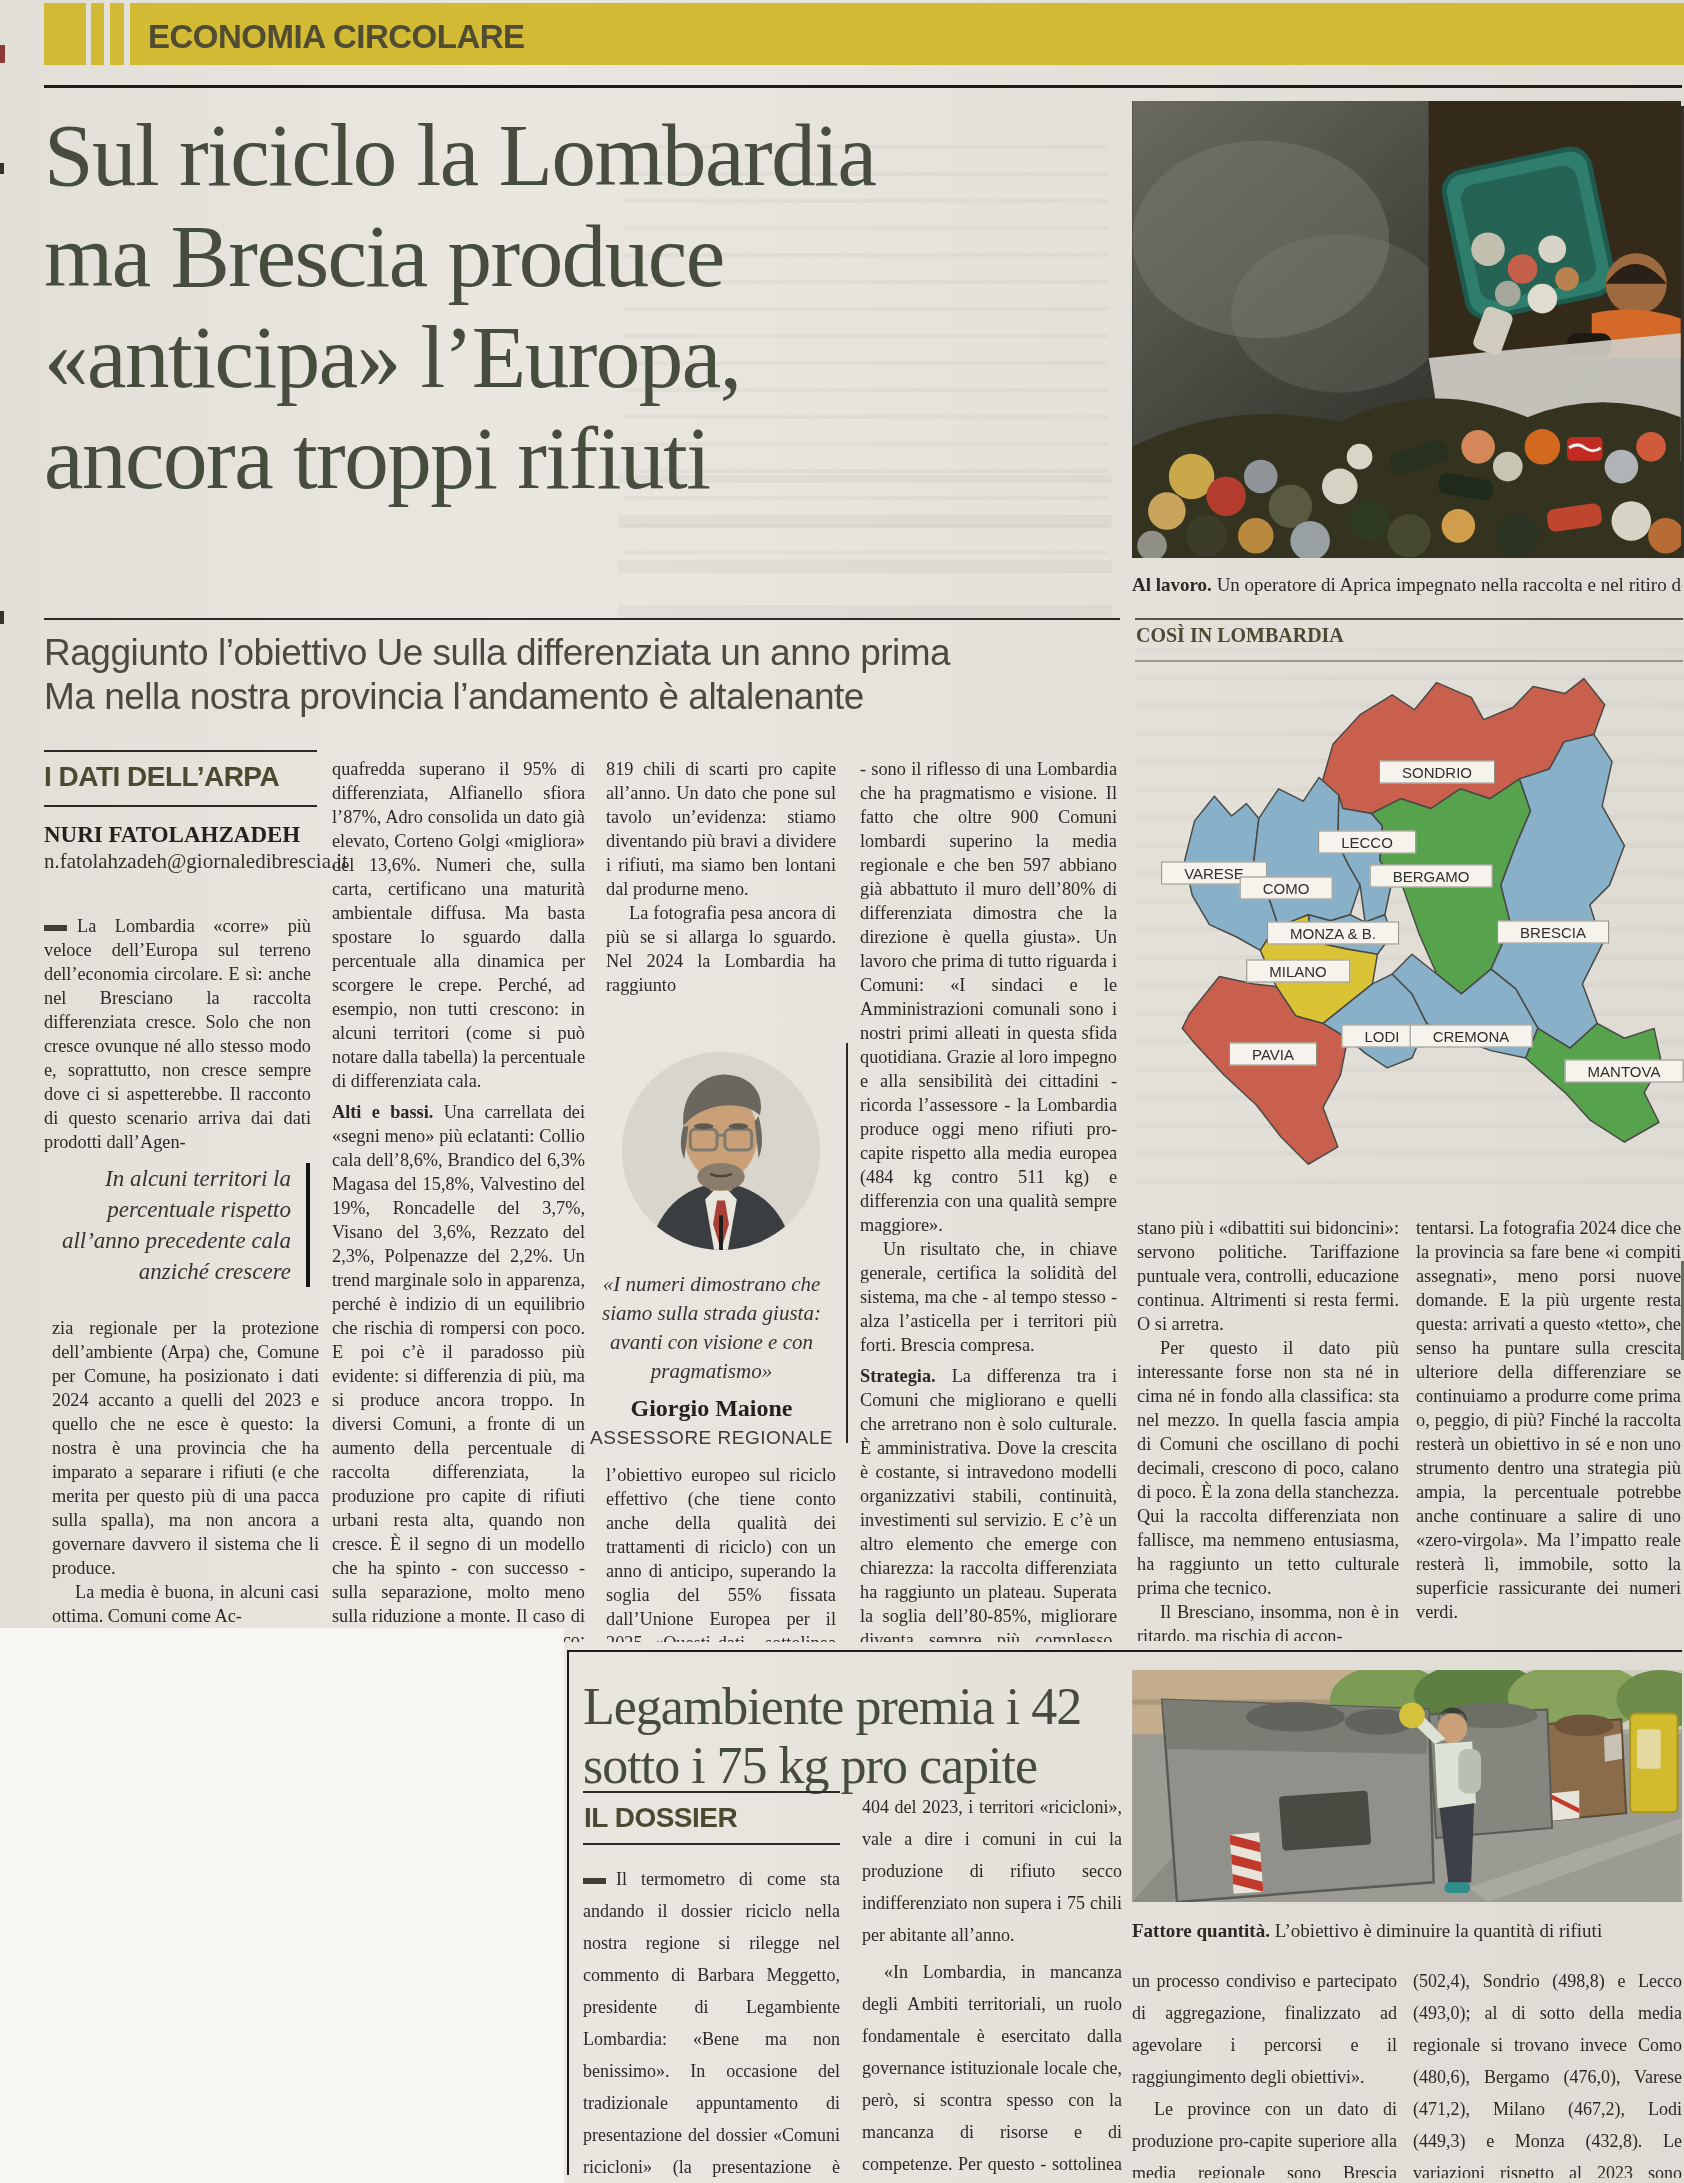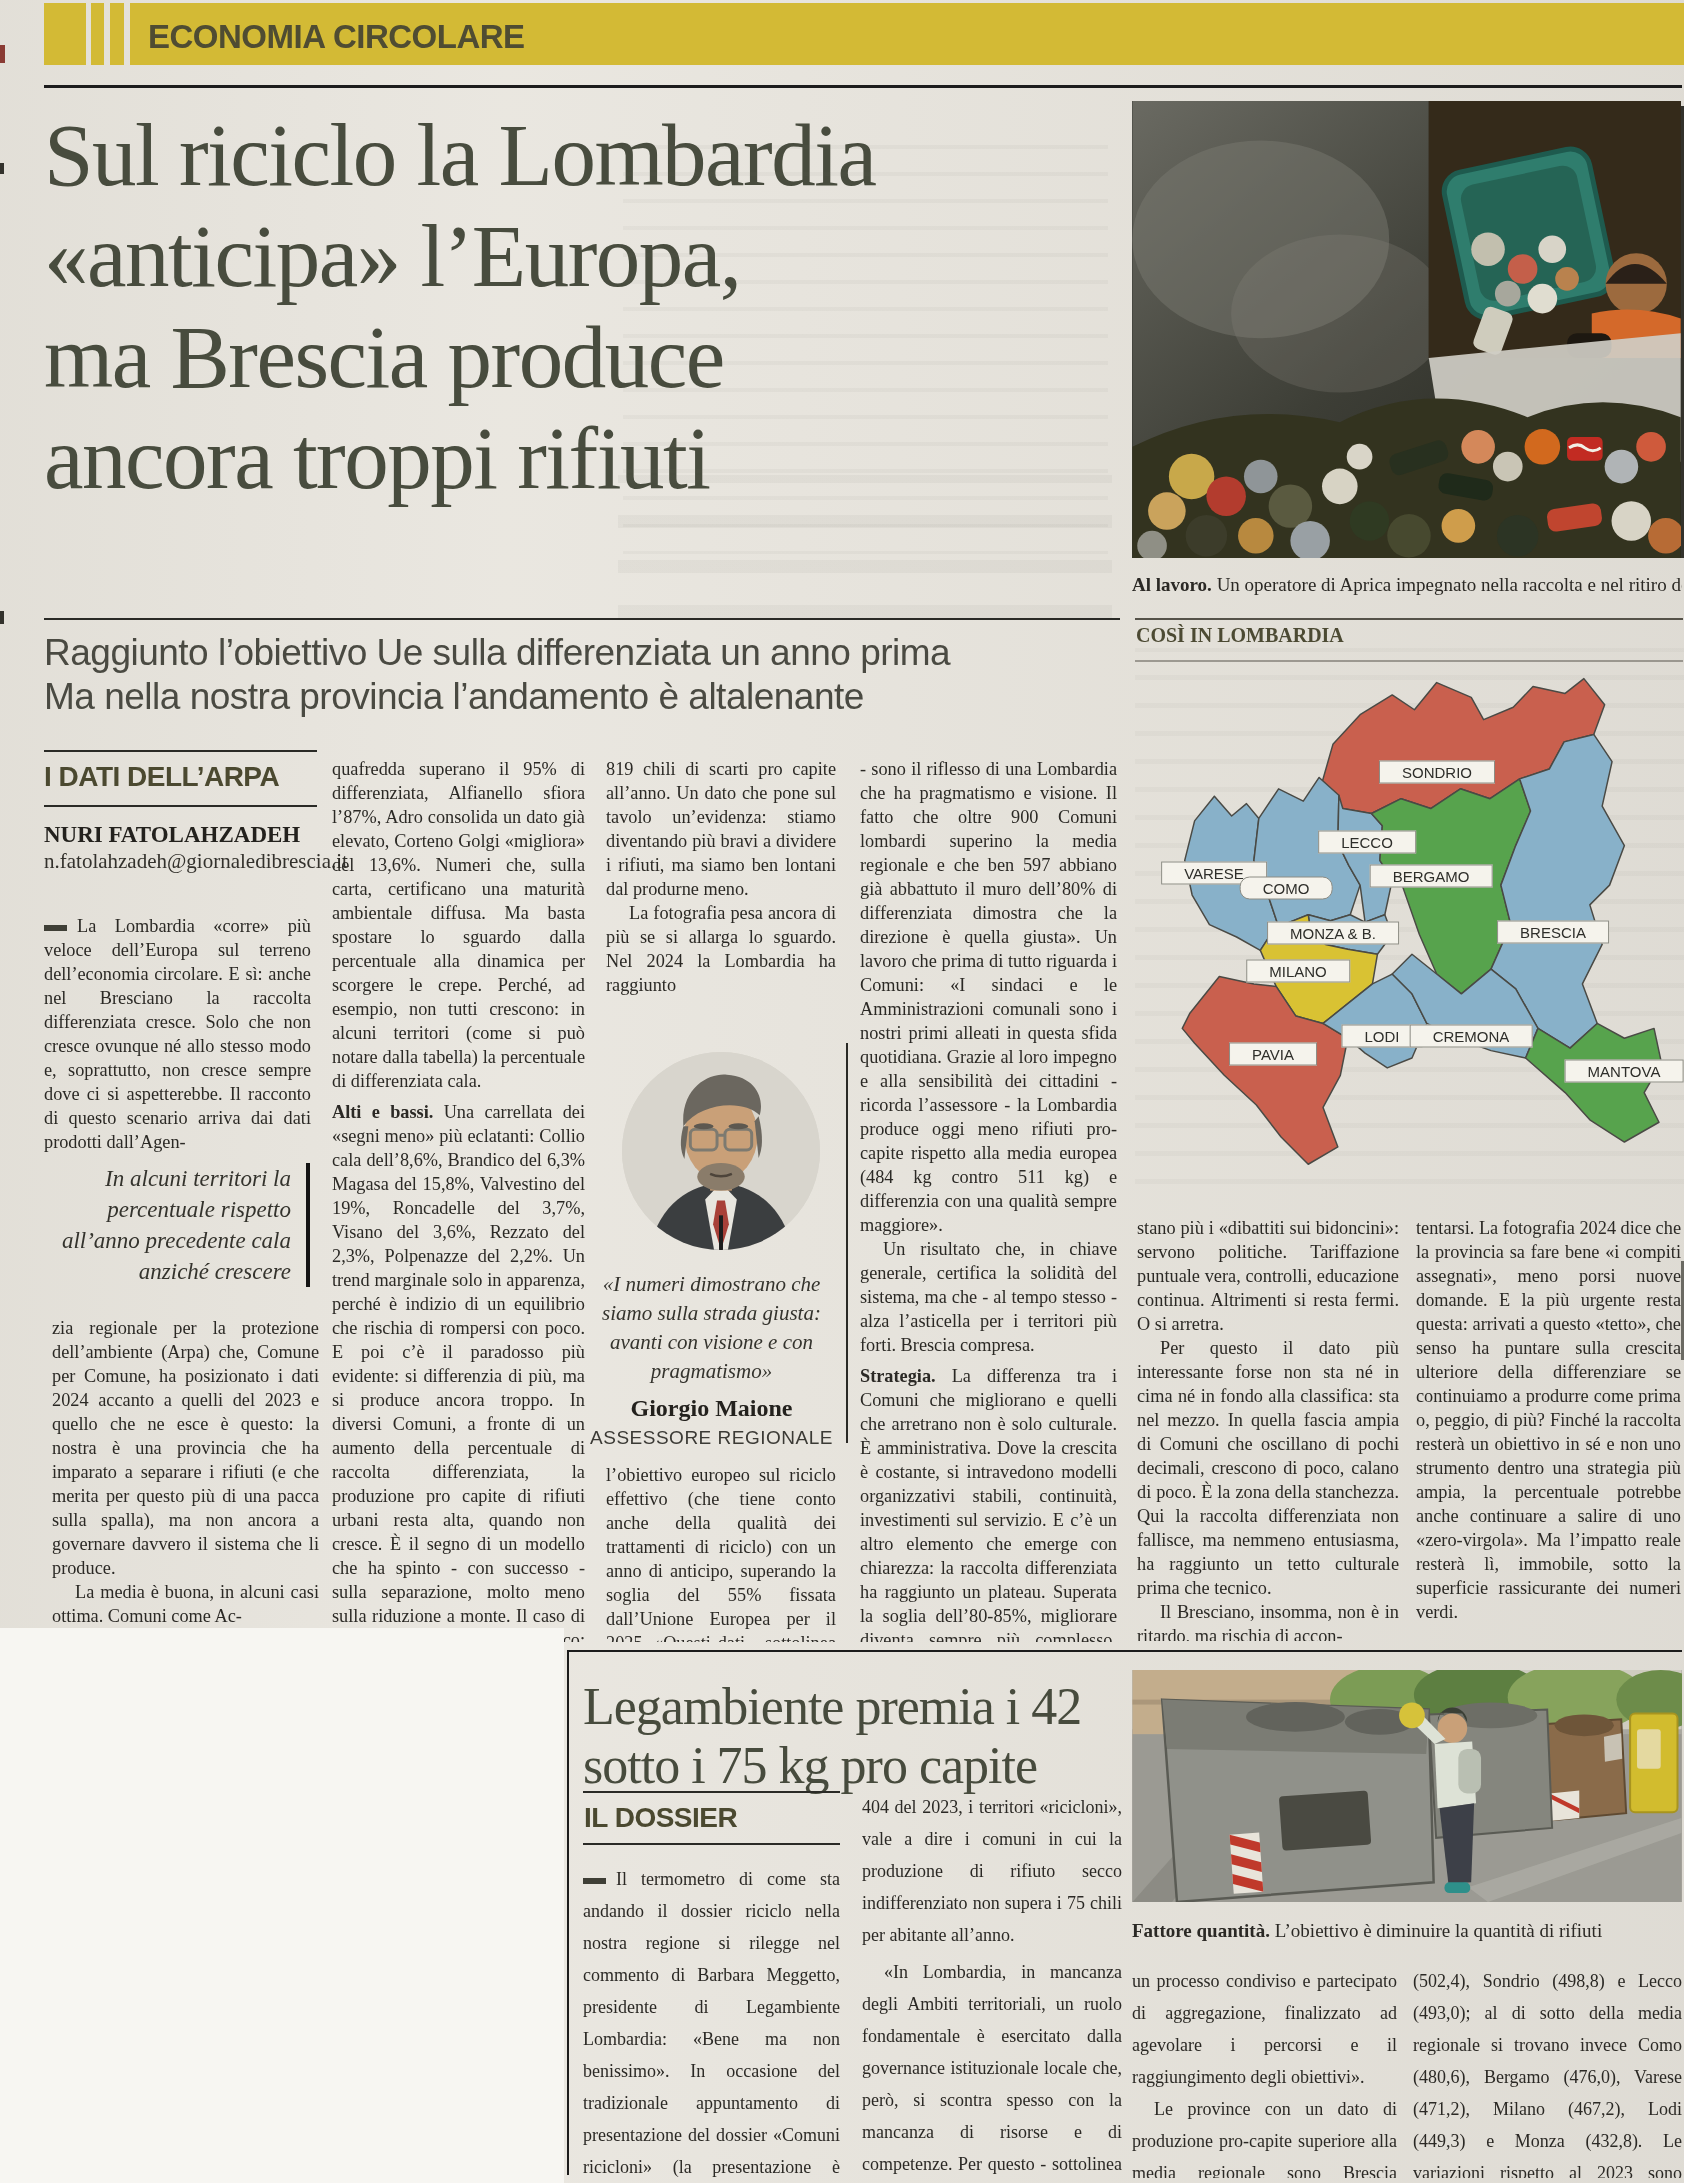--- a/index.html
+++ b/index.html
@@ -105,22 +105,22 @@
   <div class="top-rule"></div>
 
   <div class="edge" style="left:0; top:45px; width:5px; height:18px; background:#8a3b34;"></div>
   <div class="edge" style="left:0; top:163px; width:4px; height:11px;"></div>
   <div class="edge" style="left:0; top:611px; width:4px; height:13px;"></div>
   <div class="edge" style="left:1681px; top:106px; width:4px; height:452px;"></div>
   <div class="edge" style="left:1681px; top:1261px; width:4px; height:99px; background:#6b6a63;"></div>
 
   <div class="headline">
     <div>Sul riciclo la Lombardia</div>
+    <div>ma Brescia produce</div>
     <div>«anticipa» l’Europa,</div>
-    <div>ma Brescia produce</div>
     <div>ancora troppi rifiuti</div>
   </div>
   <div class="ghost ghost-a"></div>
   <div class="ghost ghost-b"></div>
 
   <div class="photo" style="left:1132px; top:101px; width:549px; height:457px;">
     <svg width="549" height="457" viewBox="0 0 1110 925">
       <defs>
         <linearGradient id="gwall" x1="0" y1="0" x2="1" y2="1">
           <stop offset="0" stop-color="#6a6a62"></stop>
@@ -272,21 +272,21 @@
         <polygon points="350,540 395,552 435,540 465,555 505,540 520,580 490,620 430,610 385,600 355,575" fill="#88b1c9"></polygon>
         <polygon points="253,612 288,558 310,556 350,540 355,575 385,600 430,610 490,620 480,680 430,720 380,760 325,745 285,685" fill="#d9c233"></polygon>
         <polygon points="110,740 170,665 240,680 285,685 325,745 380,760 430,790 415,865 380,930 410,1010 350,1045 295,990 245,925 180,865 120,800 95,770" fill="#c9604e"></polygon>
         <polygon points="430,720 480,680 520,660 560,700 590,760 560,830 510,850 465,820 430,790 380,760" fill="#88b1c9"></polygon>
         <polygon points="560,700 520,660 560,620 610,660 660,700 720,650 770,690 815,770 790,830 720,815 650,790 590,760" fill="#88b1c9"></polygon>
         <polygon points="815,770 880,810 935,760 990,790 1050,770 1065,840 1030,900 1060,960 990,1000 920,955 870,900 790,830" fill="#57a34d"></polygon>
       </g>
     </svg>
     <div class="map-label" style="left:302px; top:124px;">SONDRIO</div>
     <div class="map-label" style="left:79px; top:225px;">VARESE</div>
-    <div class="map-label" style="left:151px; top:240px;border-radius:10px;">COMO</div>
+    <div class="map-label" style="left:151px; top:240px;">COMO</div>
     <div class="map-label" style="left:232px; top:194px;">LECCO</div>
     <div class="map-label" style="left:296px; top:228px;">BERGAMO</div>
     <div class="map-label" style="left:418px; top:284px;">BRESCIA</div>
     <div class="map-label" style="left:198px; top:285px;">MONZA &amp; B.</div>
     <div class="map-label" style="left:163px; top:323px;">MILANO</div>
     <div class="map-label" style="left:138px; top:406px;">PAVIA</div>
     <div class="map-label" style="left:247px; top:388px;">LODI</div>
     <div class="map-label" style="left:336px; top:388px;">CREMONA</div>
     <div class="map-label" style="left:489px; top:423px;">MANTOVA</div>
   </div>

